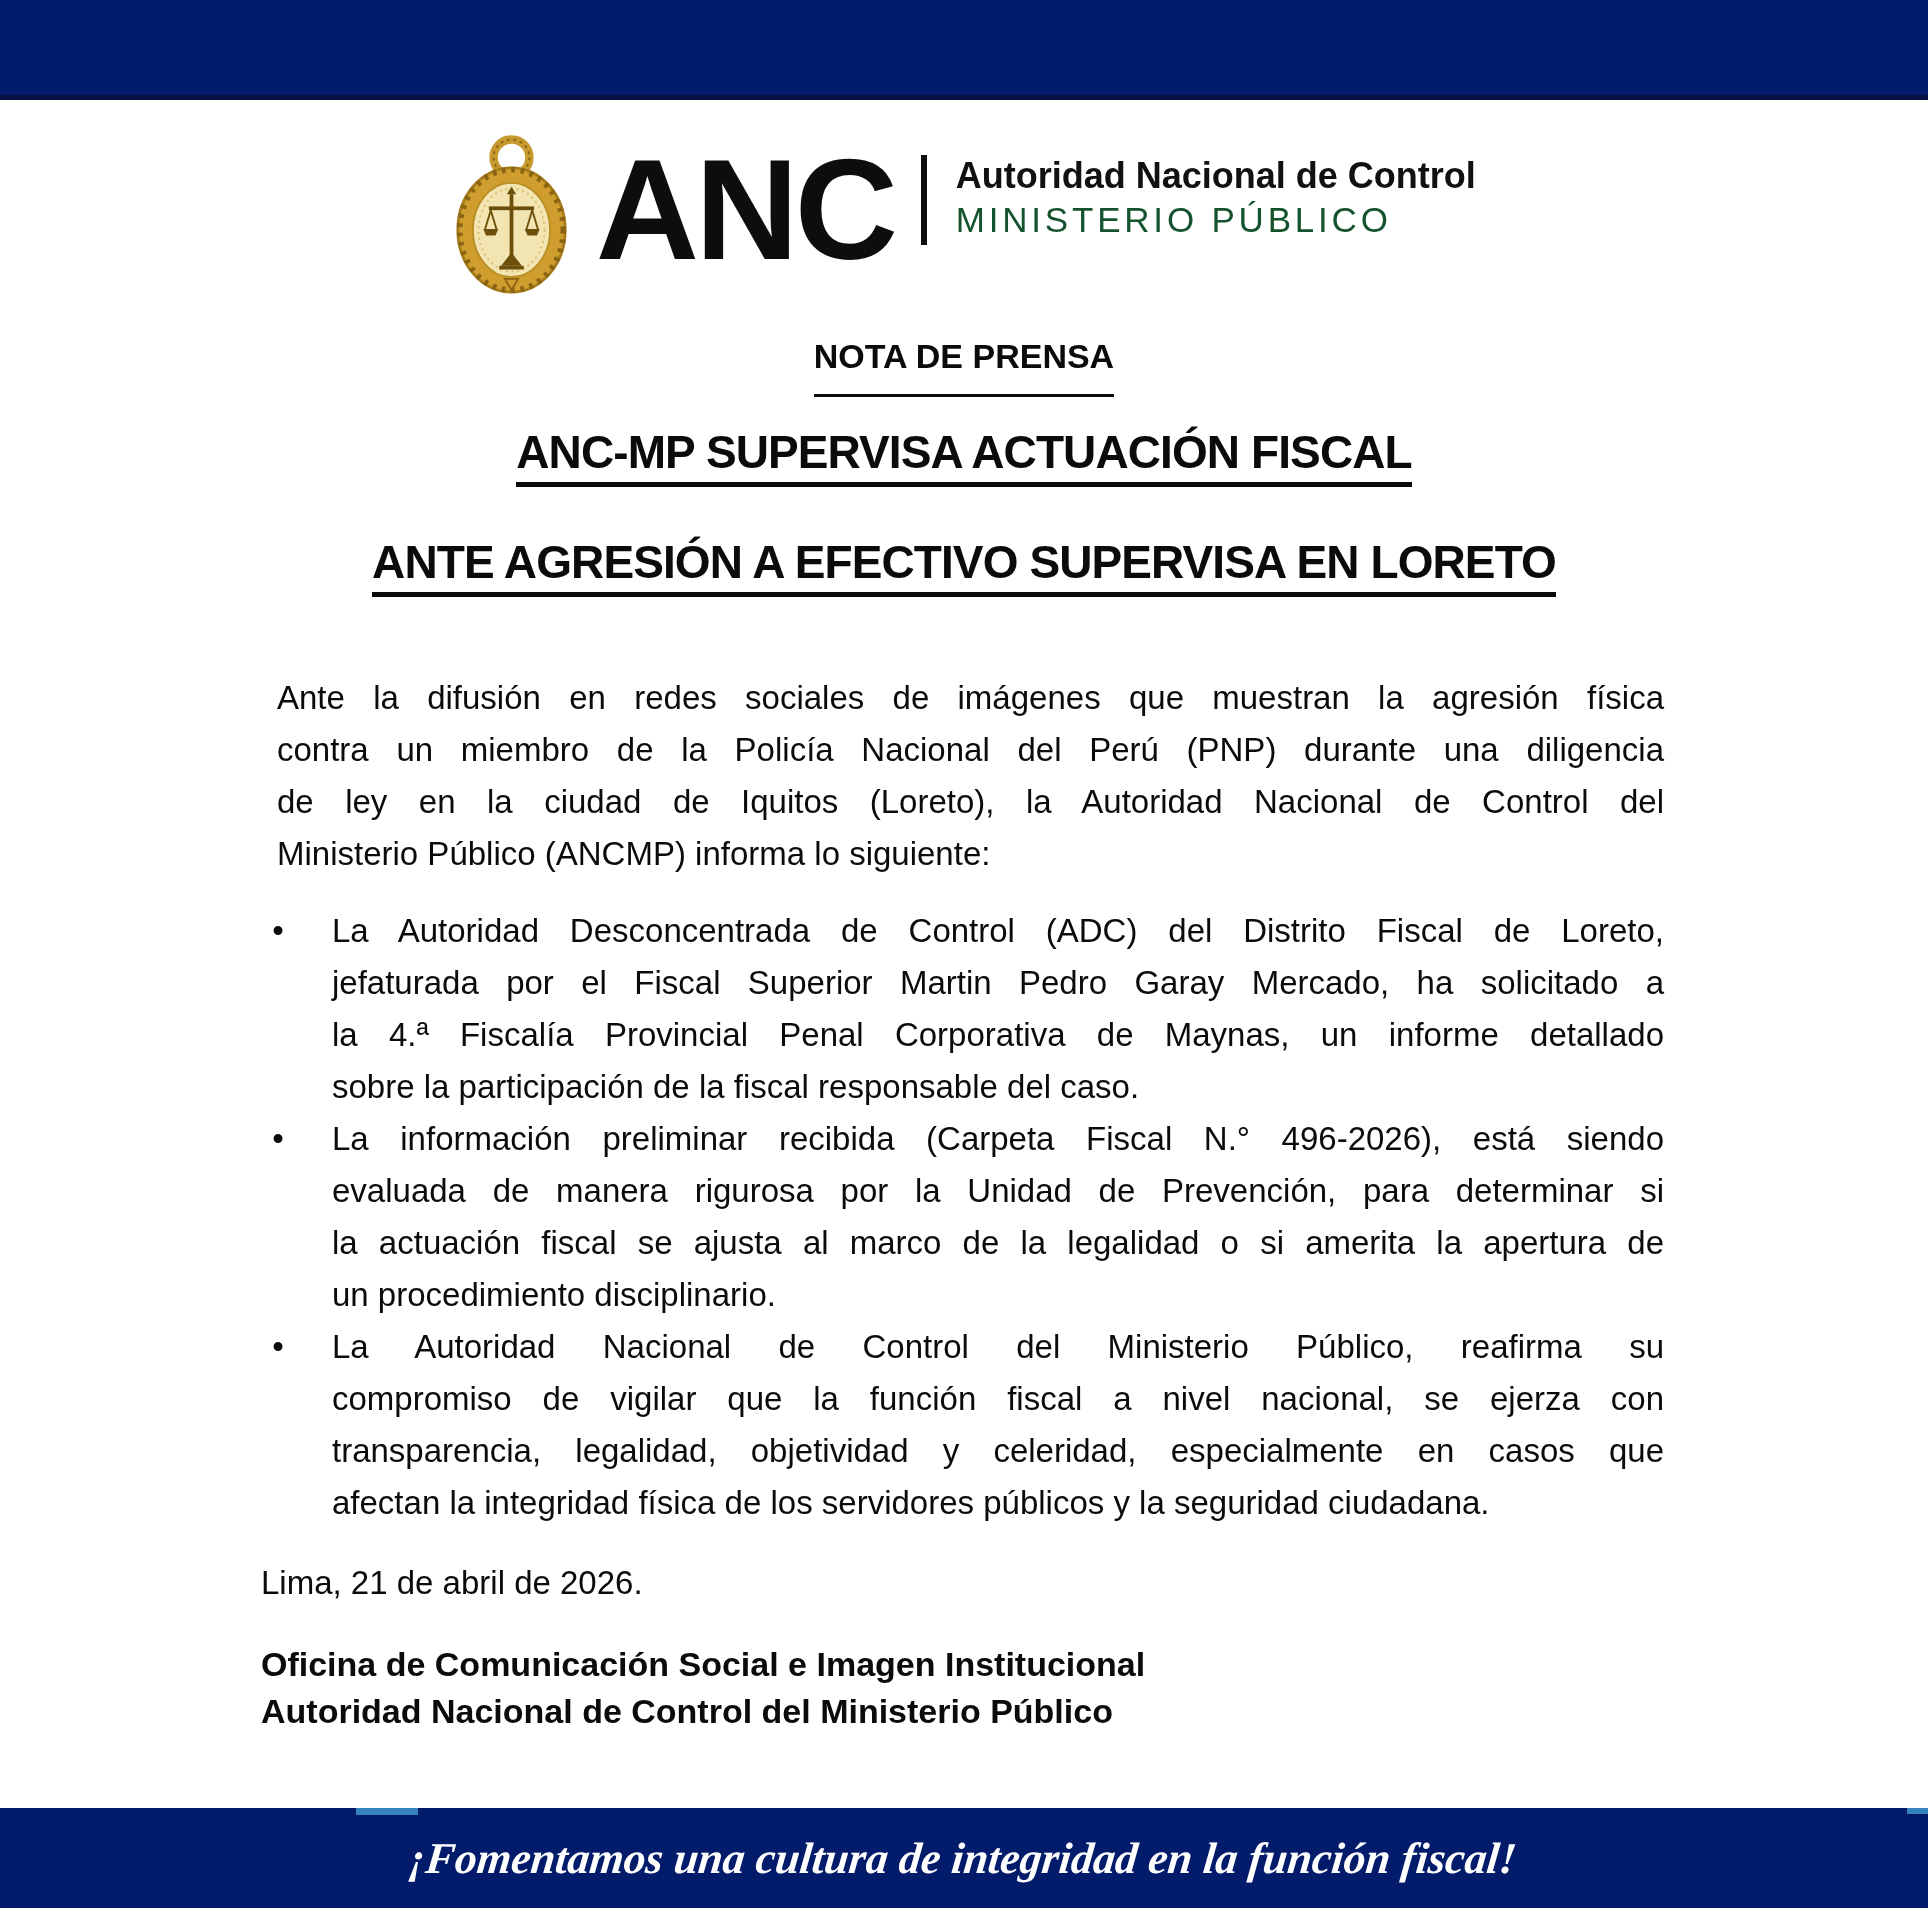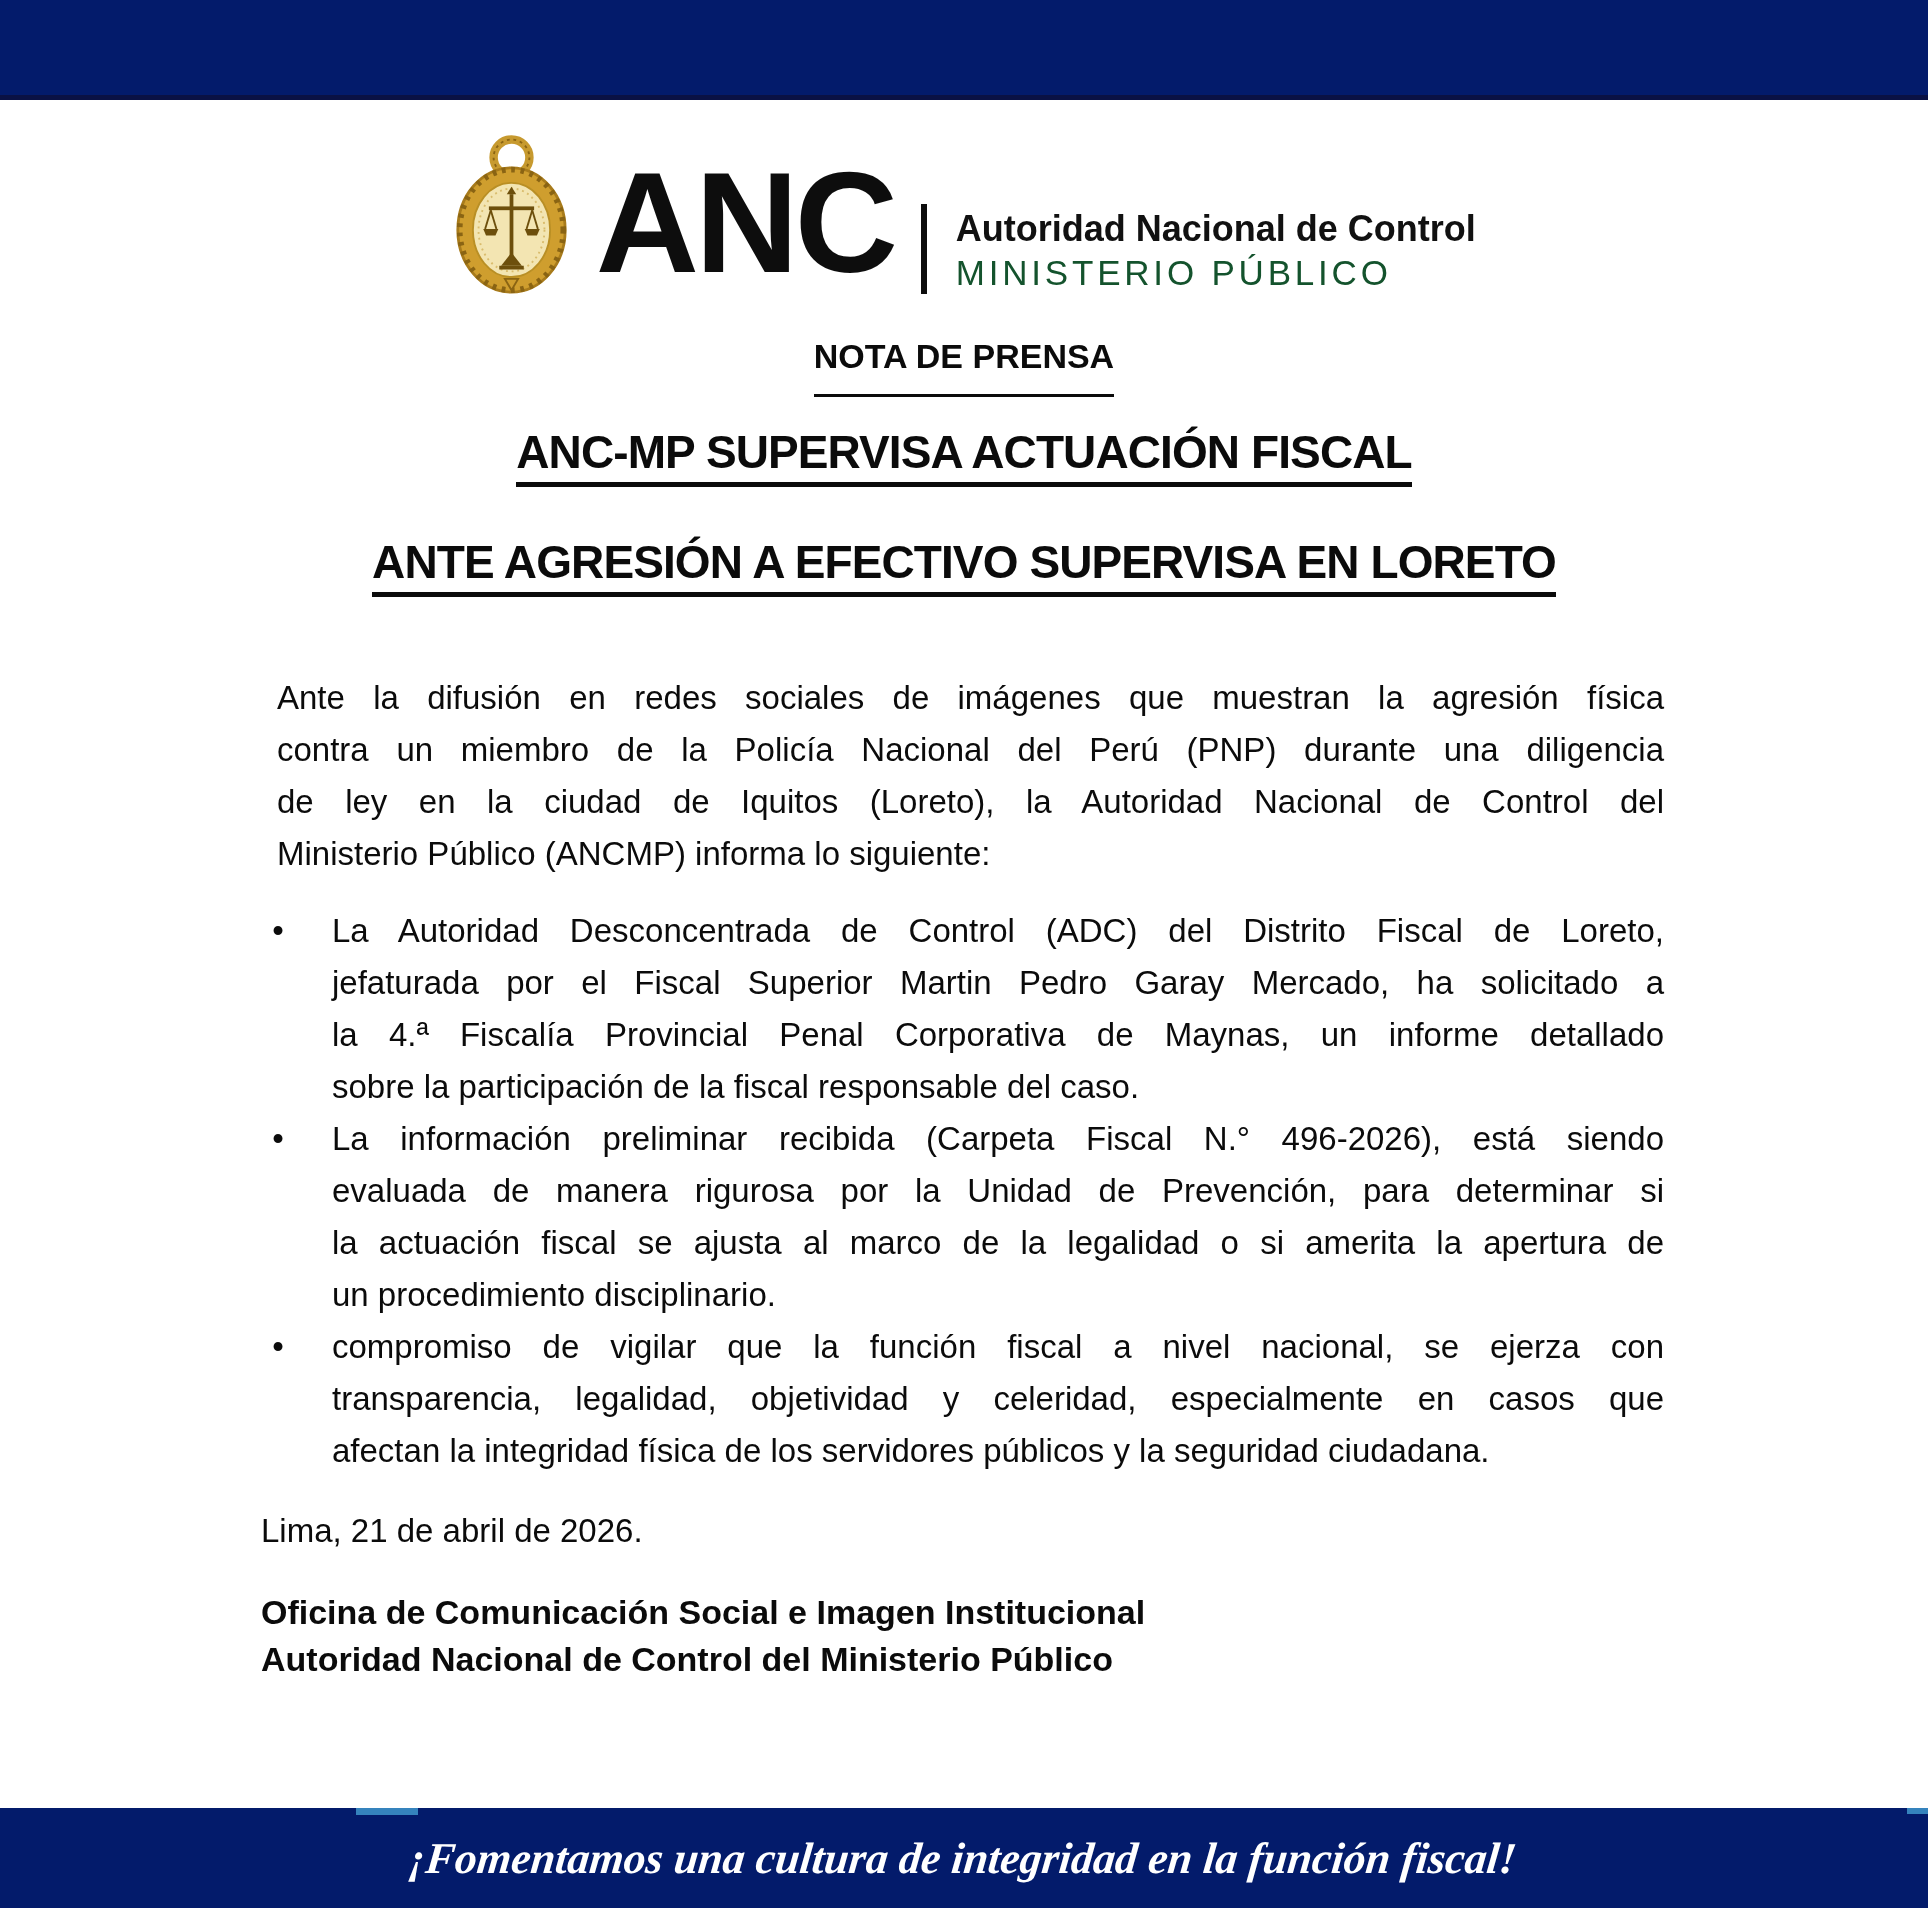--- a/index.html
+++ b/index.html
@@ -16,21 +16,21 @@
     width:100%;
     height:95px;
     background:#031b6b;
     border-bottom:5.6px solid #0a1144;
   }
   
   .logo-row{
     margin-top:38px;
     display:flex;
     justify-content:center;
-    align-items:flex-end;
+    align-items:flex-start;
     gap:19px;
   }
   .emblem{width:119px;height:162px;margin-top:-5.6px;flex:0 0 auto;}
   .anc-acronym{
     font-size:143px;
     font-weight:bold;
     letter-spacing:-3.8px;
     line-height:1;
     color:#0d0d0d;
     margin-left:5.6px;
@@ -210,20 +210,21 @@
           <div class="jl">La información preliminar recibida (Carpeta Fiscal N.° 496-2026), está siendo</div>
           <div class="jl">evaluada de manera rigurosa por la Unidad de Prevención, para determinar si</div>
           <div class="jl">la actuación fiscal se ajusta al marco de la legalidad o si amerita la apertura de</div>
           <div class="jl end">un procedimiento disciplinario.</div>
         </div>
       </div>
 
       <div class="bullet">
         <div class="marker">•</div>
         <div class="bl">
+          <div class="jl">La Autoridad Nacional de Control del Ministerio Público, reafirma su</div>
           <div class="jl">compromiso de vigilar que la función fiscal a nivel nacional, se ejerza con</div>
           <div class="jl">transparencia, legalidad, objetividad y celeridad, especialmente en casos que</div>
           <div class="jl end">afectan la integridad física de los servidores públicos y la seguridad ciudadana.</div>
         </div>
       </div>
 
     </div>
 
     <div class="dateline">Lima, 21 de abril de 2026.</div>
 

